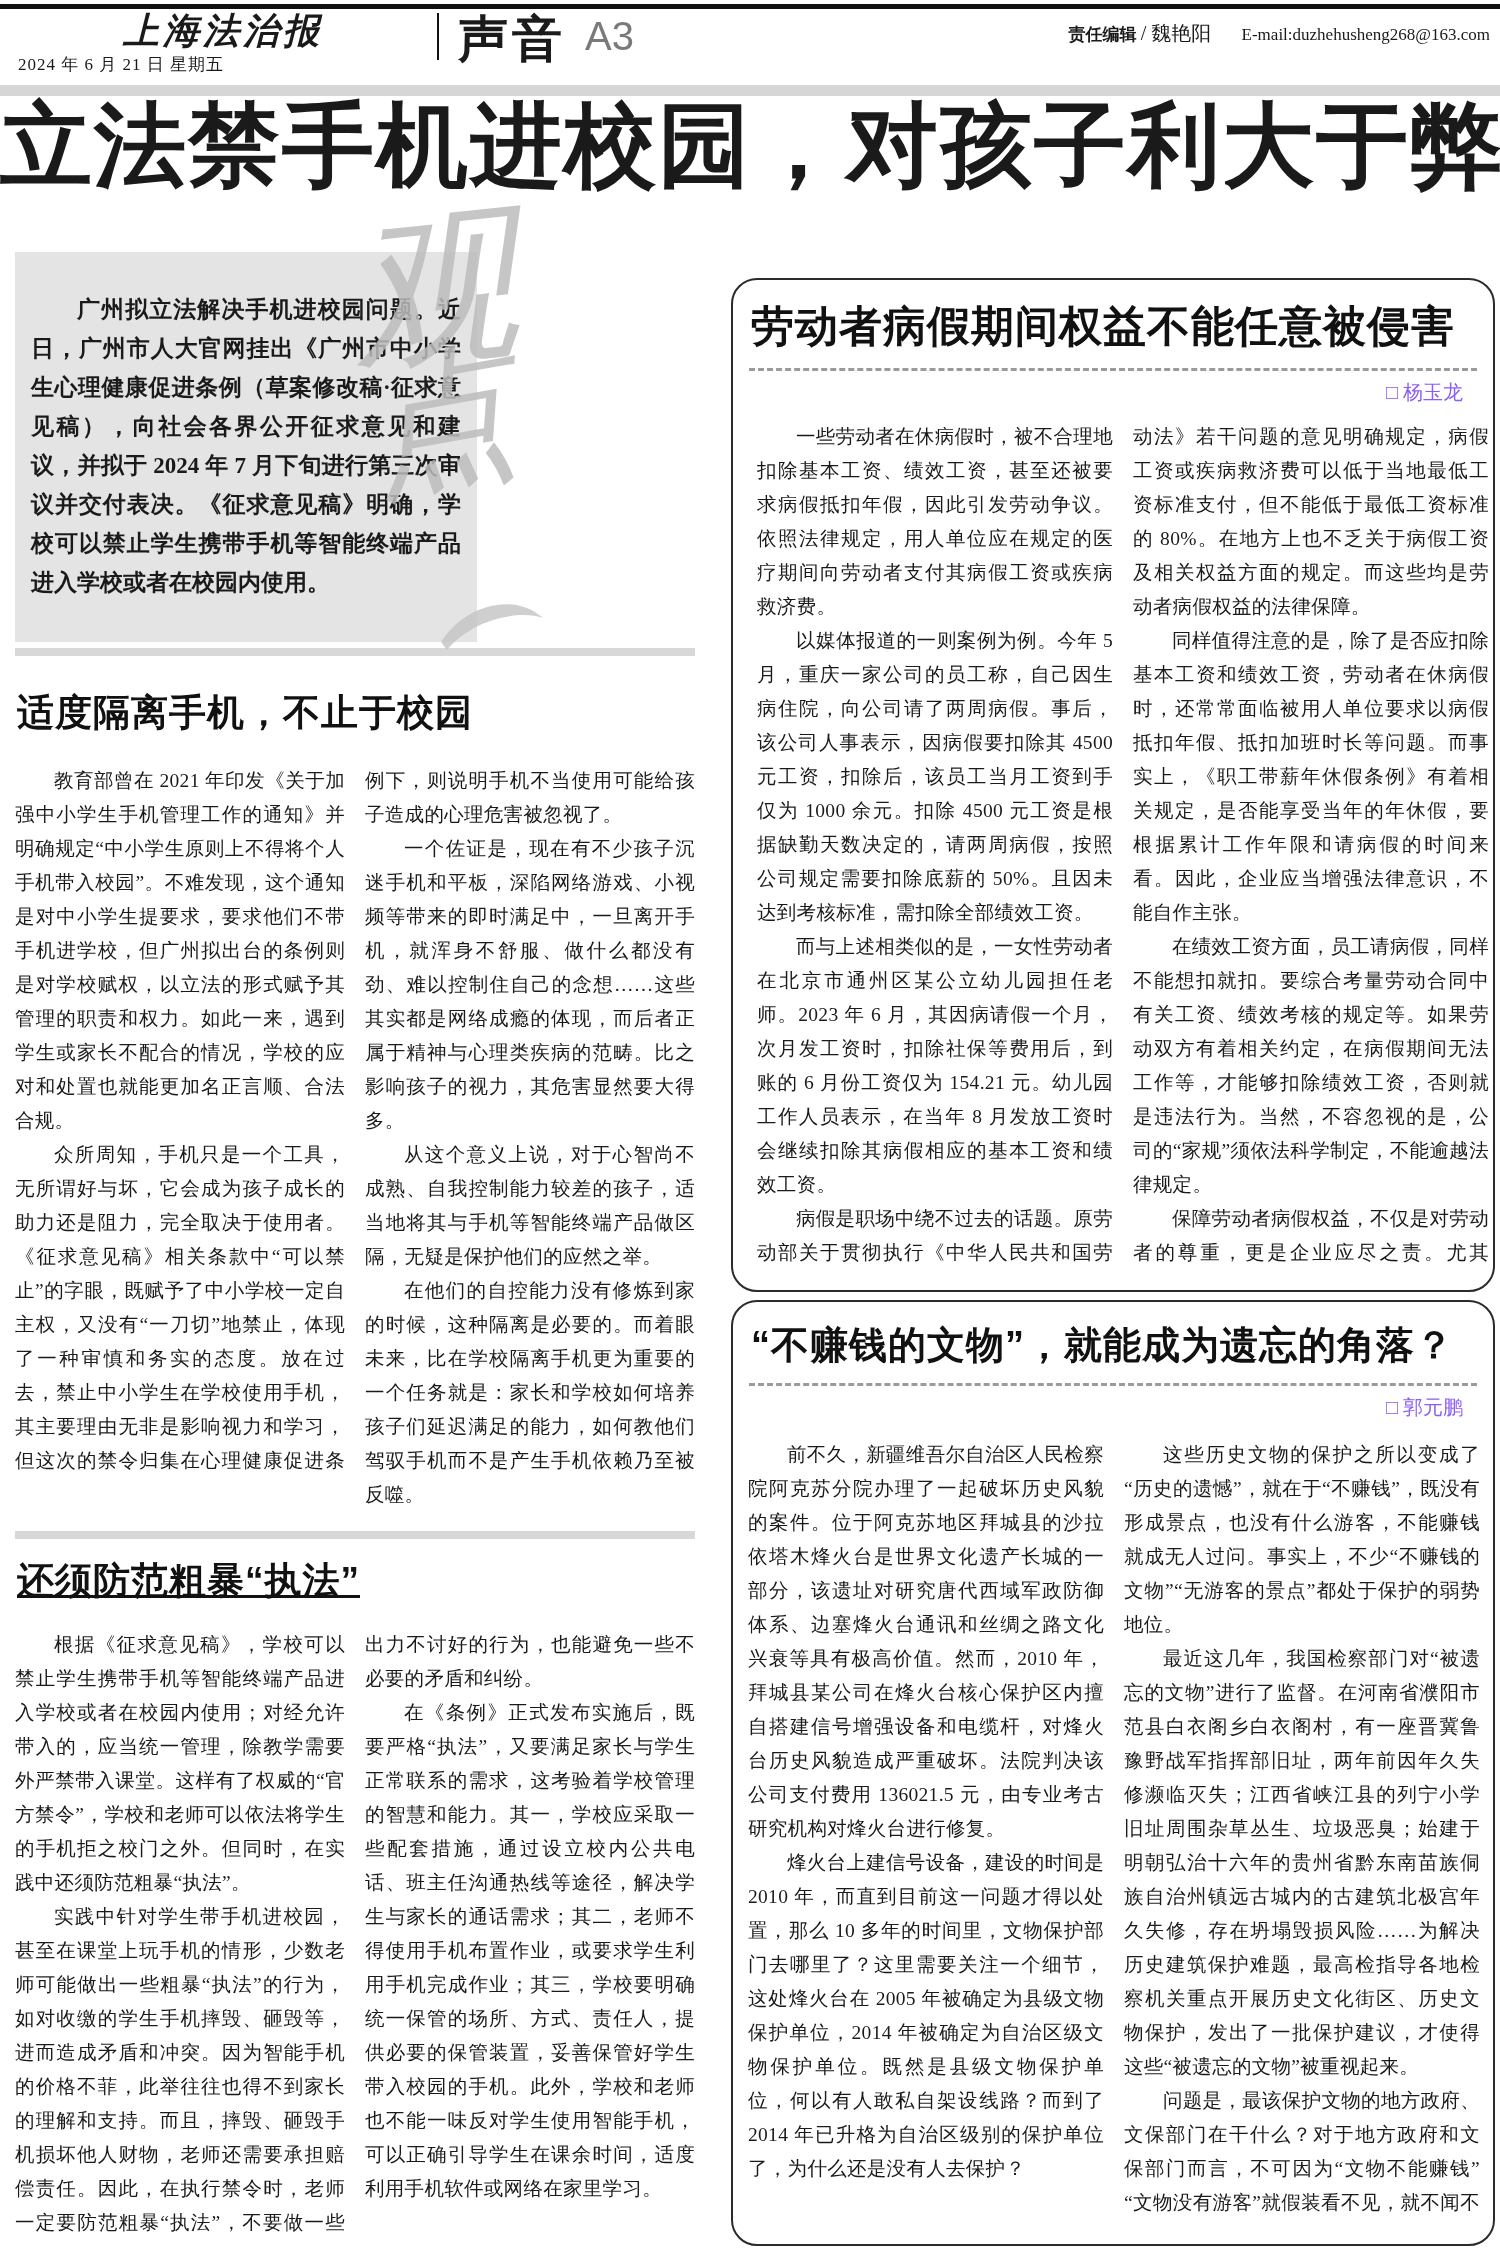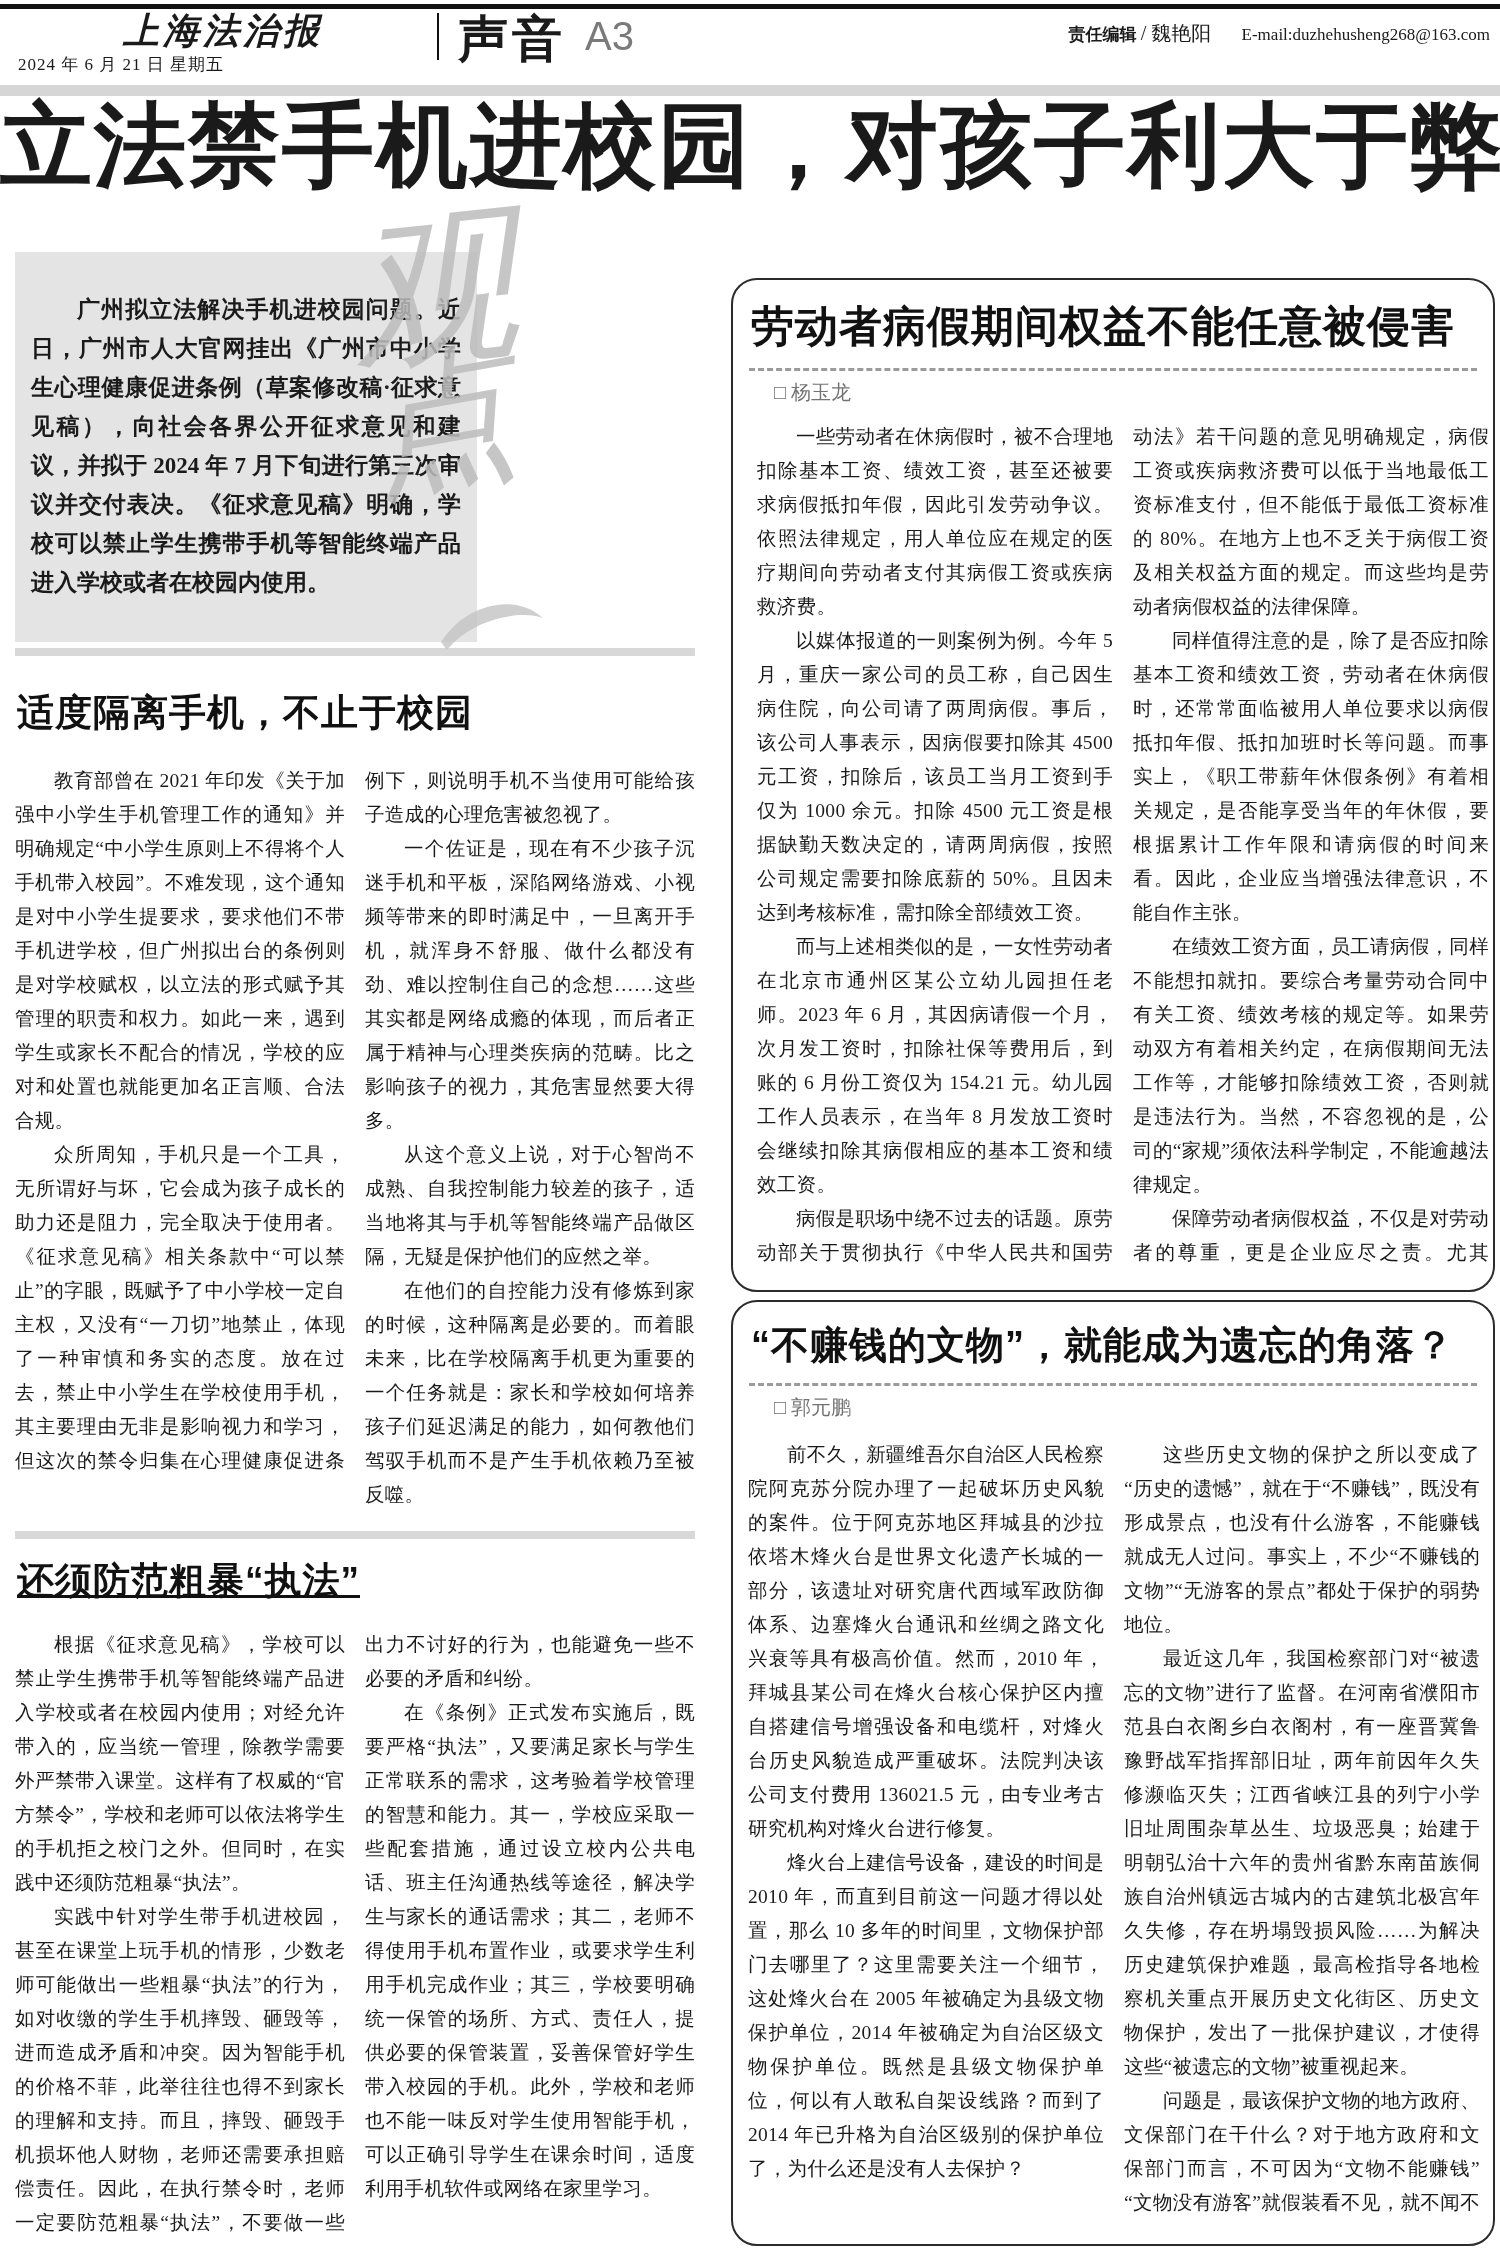--- a/index.html
+++ b/index.html
@@ -50,21 +50,21 @@
   
   .art-box{position:absolute;left:731px;width:764px;border:2px solid #2b2b2b;border-radius:26px;
            background:#fff;box-sizing:border-box;}
   .box1{top:278px;height:1014px;}
   .box2{top:1300px;height:946px;}
   .box-title{margin:0;padding:18px 6px 6px 18px;font-weight:600;letter-spacing:1px;
              font-family:"Liberation Sans","DejaVu Sans",sans-serif;color:#111;}
   .box1 .box-title{font-size:43px;}
   .box2 .box-title{font-size:38px;}
   .dashed{height:0;border-top:3px dashed #9b9b9b;margin:6px 16px 0 16px;}
-  .byline{margin:8px 30px 0 0;font-size:20px;color:#737373;padding-left:41px;}
+  .byline{margin:8px 30px 0 0;text-align:right;font-size:20px;color:#8b5cf6;padding-left:41px;}
   .box-body{position:absolute;left:15px;width:732px;}
   .box1-body{top:140px;height:862px;margin-left:9px;}
   .box2-body{top:136px;height:798px;}
 </style>
 </head>
 <body>
 
 <div class="page">
   <div class="top-rule"></div>
 

